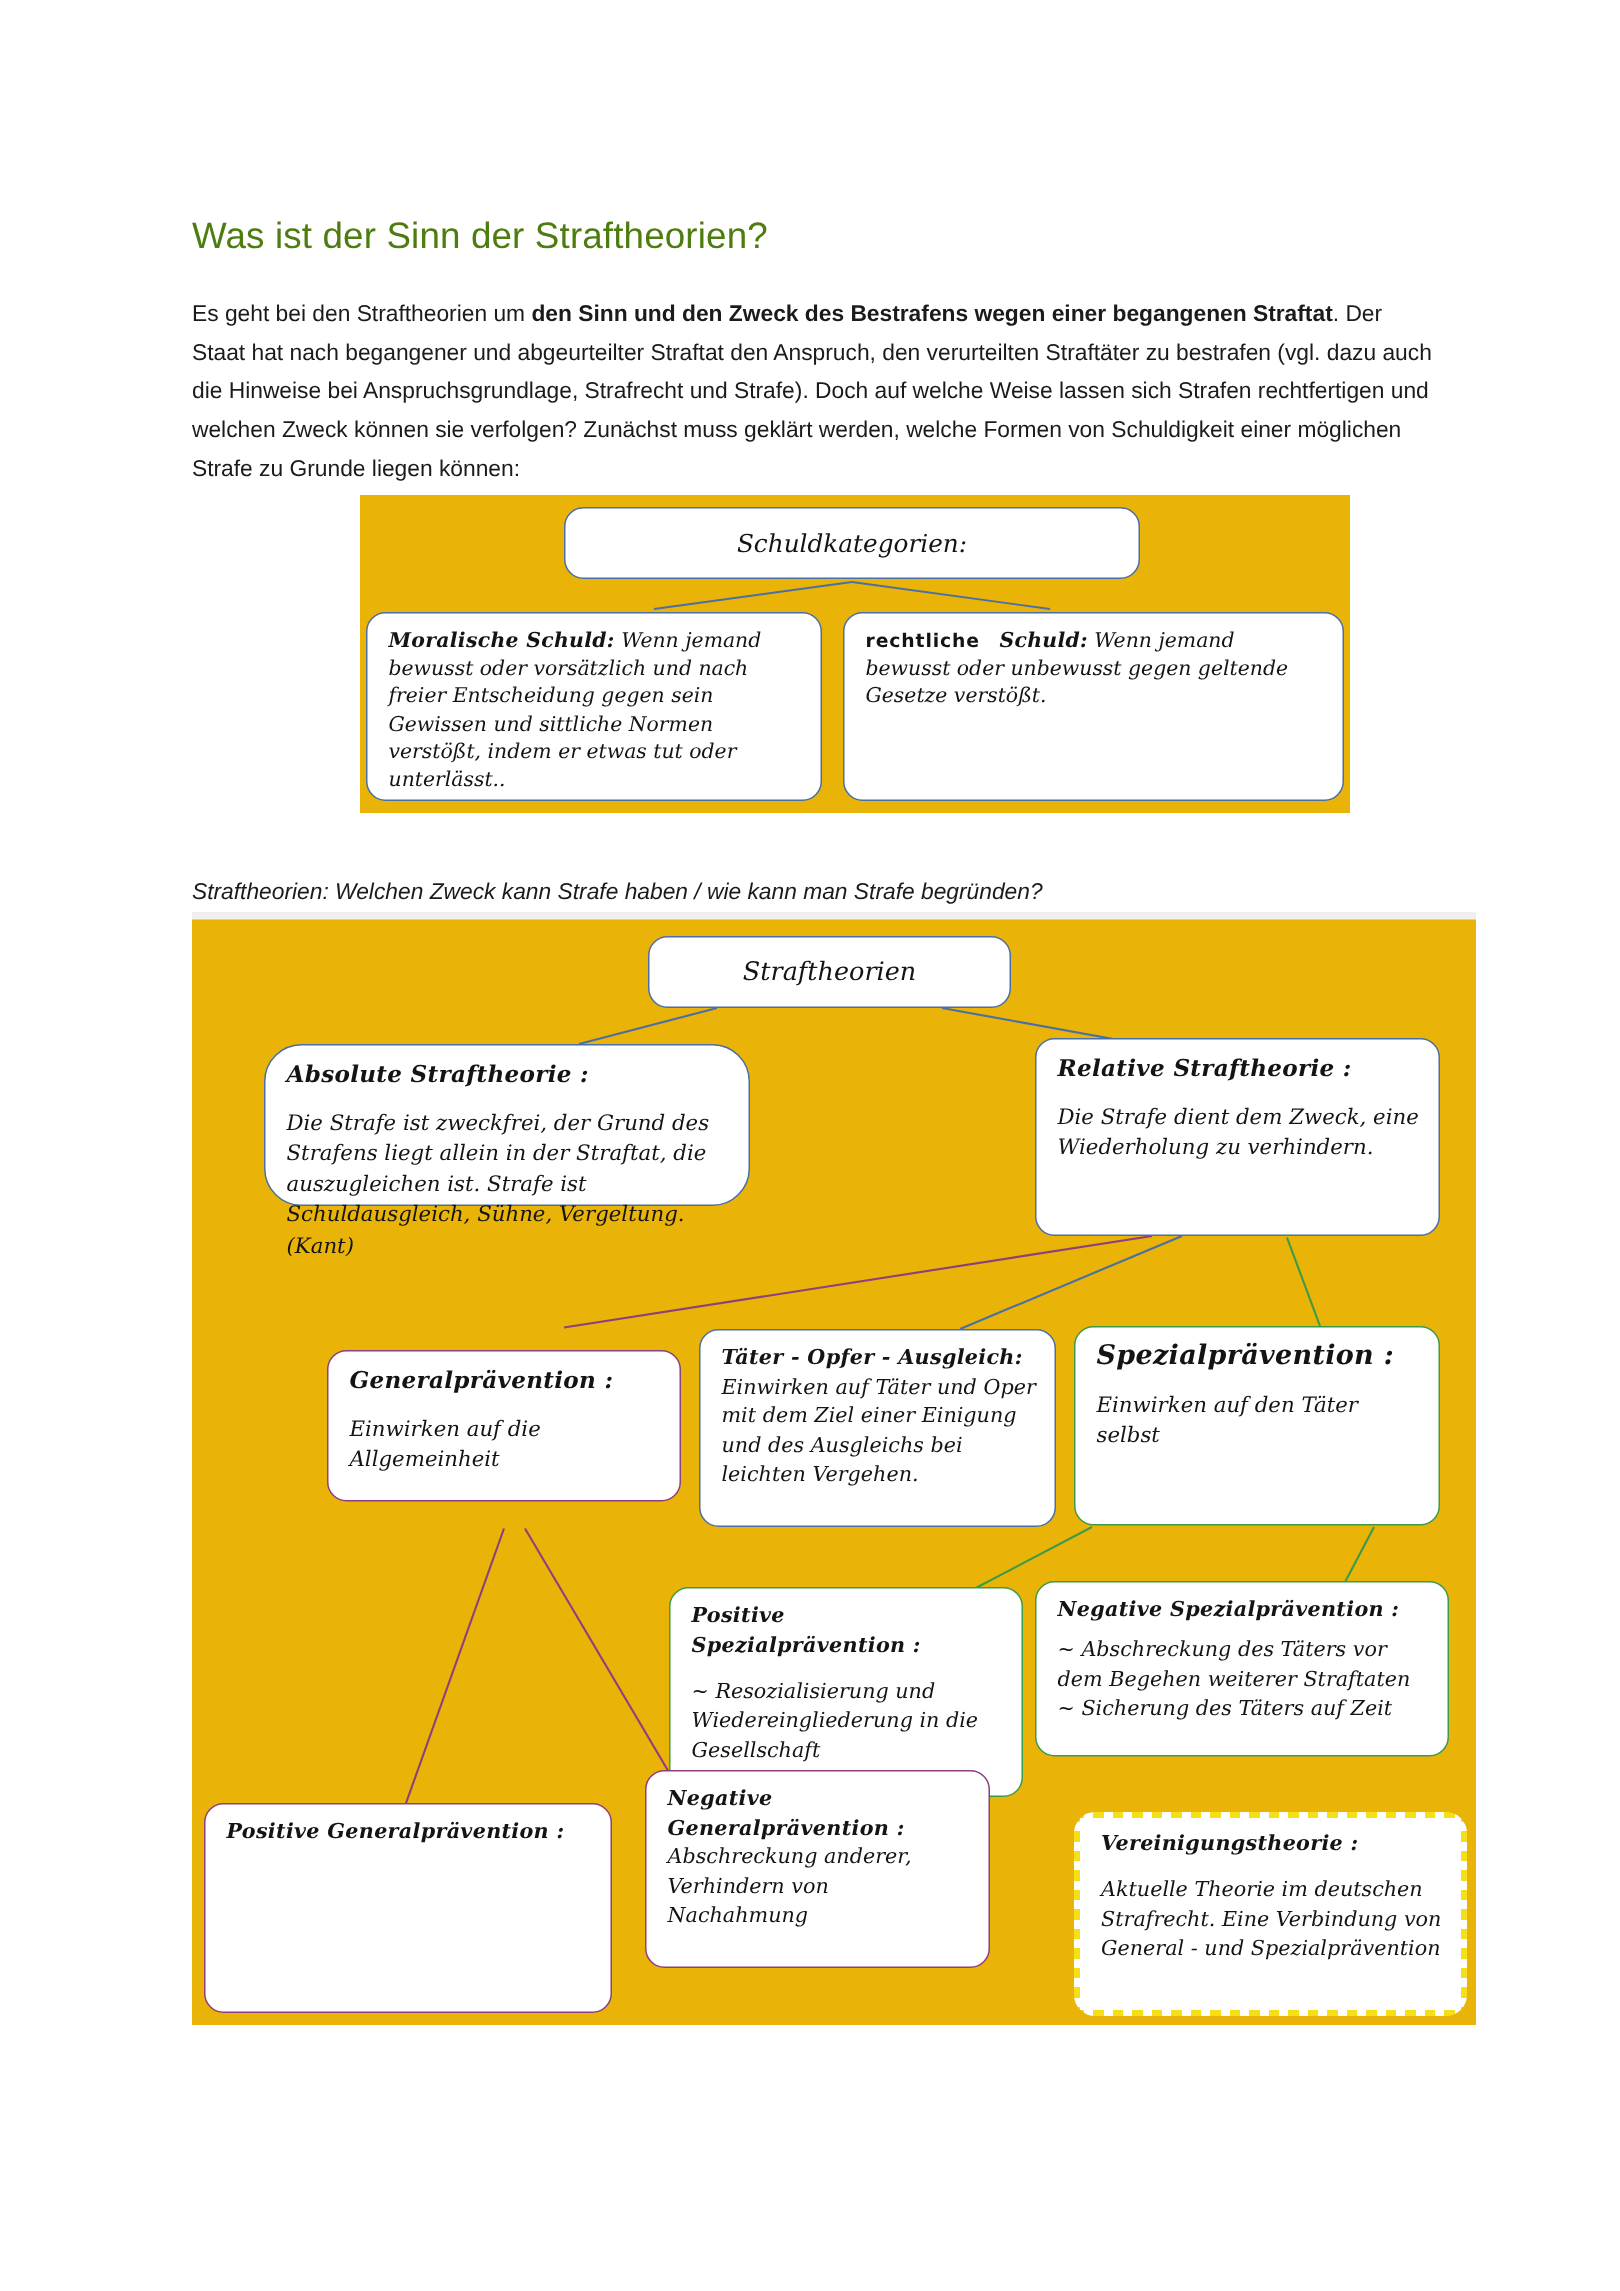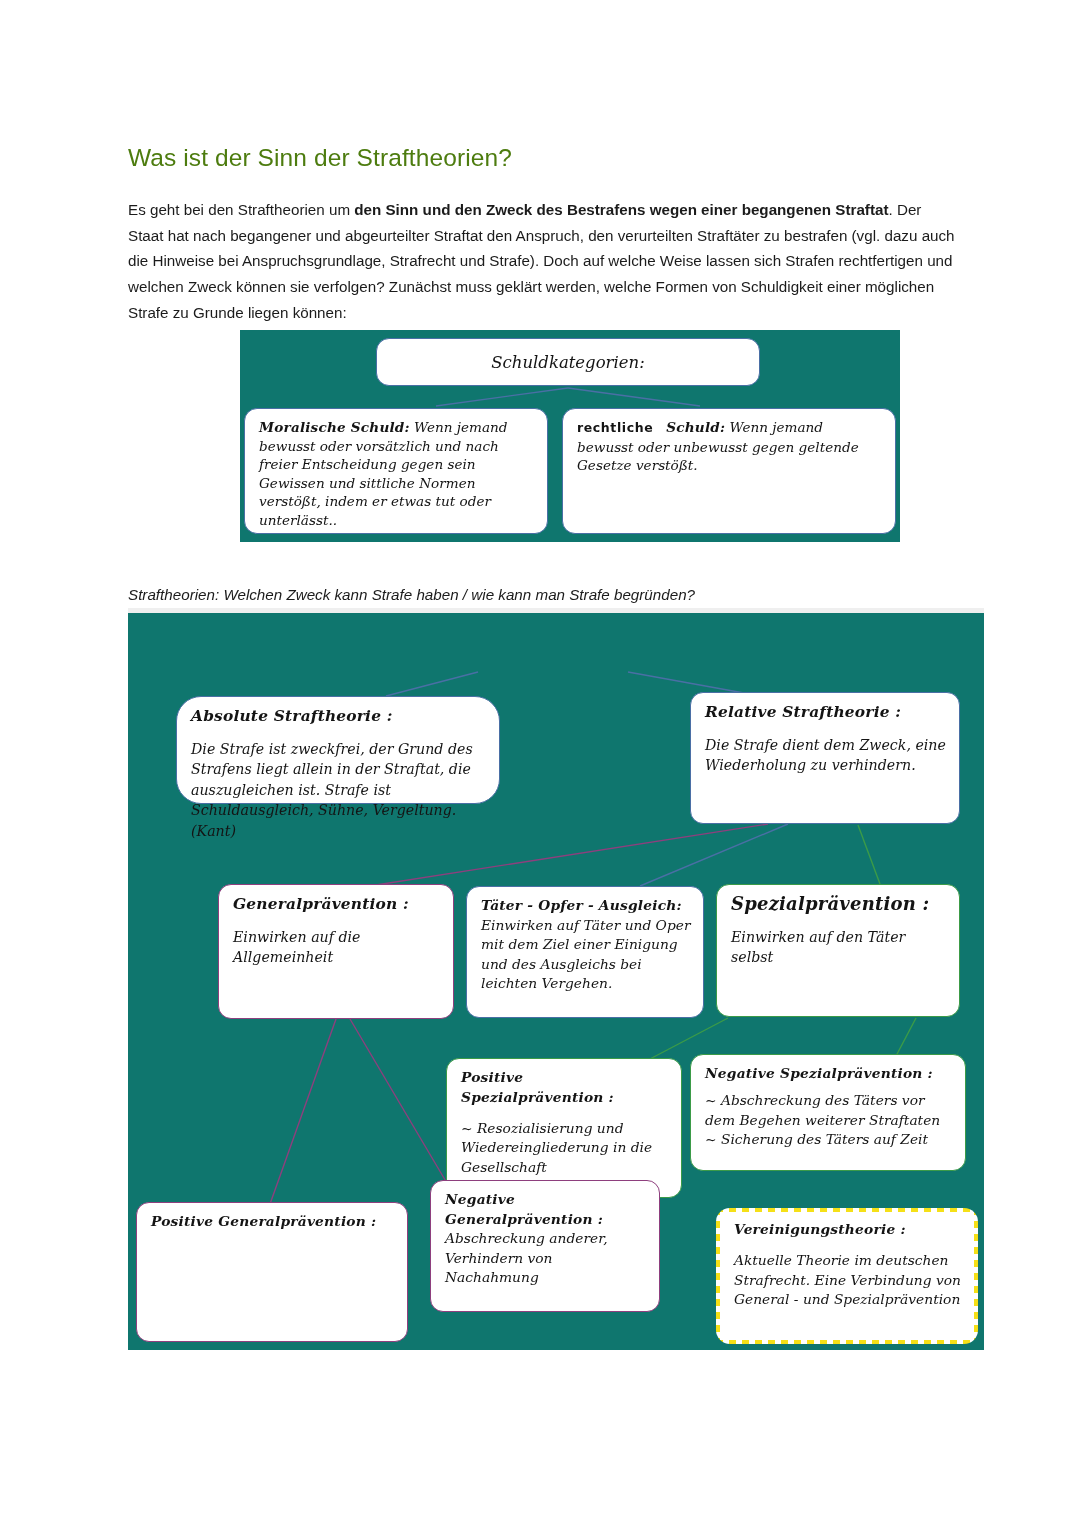--- a/index.html
+++ b/index.html
@@ -54,21 +54,21 @@
     width: 840px;
     font-size: 15.2px;
     line-height: 24px;
     color: #1b1b1b;
     font-style: italic;
   }
 
   
   .diagram {
     position: absolute;
-    background: #0f766e;
+    background: #eab308;
   }
   #diagram-schuld {
     left: 240px;
     top: 330px;
     width: 660px;
     height: 212px;
   }
   #diagram-straftheorien {
     left: 128px;
     top: 608px;
@@ -166,21 +166,21 @@
     font-size: 14.2px; line-height: 20.5px; border-radius: 25px;
   }
   #nd-absolut .hd { font-size: 15.4px; }
   #nd-relativ {
     left: 562px; top: 84px; width: 270px; height: 132px;
     font-size: 14.2px; line-height: 20.5px;
   }
   #nd-relativ .hd { font-size: 15.4px; }
 
   #nd-generalpraevention {
-    left: 90px; top: 276px; width: 236px; height: 135px;
+    left: 90px; top: 292px; width: 236px; height: 101px;
     font-size: 14.2px; line-height: 20.5px;
   }
   #nd-generalpraevention .hd { font-size: 15.4px; }
   #nd-taeter-opfer {
     left: 338px; top: 278px; width: 238px; height: 132px;
     font-size: 13.8px; line-height: 19.5px;
   }
   #nd-spezialpraevention {
     left: 588px; top: 276px; width: 244px; height: 133px;
     font-size: 14.2px; line-height: 20.5px;
@@ -263,20 +263,23 @@
         <line x1="730" y1="217" x2="752" y2="276" stroke="#3b9b48"></line>
 
         <line x1="600" y1="410" x2="520" y2="452" stroke="#3b9b48"></line>
         <line x1="788" y1="410" x2="768" y2="448" stroke="#3b9b48"></line>
 
         <line x1="208" y1="411" x2="142" y2="596" stroke="#8e3f7e"></line>
         <line x1="222" y1="411" x2="336" y2="604" stroke="#8e3f7e"></line>
       </g>
     </svg>
 
+    <div class="node blue" id="nd-straftheorien">
+      <span class="bd">Straftheorien</span>
+    </div>
 
     <div class="node blue" id="nd-absolut">
       <span class="hd">Absolute Straftheorie :</span>
       <span class="bd">Die Strafe ist zweckfrei, der Grund des Strafens liegt allein in der Straftat, die auszugleichen ist. Strafe ist Schuldausgleich, Sühne, Vergeltung. (Kant)</span>
     </div>
 
     <div class="node blue" id="nd-relativ">
       <span class="hd">Relative Straftheorie :</span>
       <span class="bd">Die Strafe dient dem Zweck, eine Wiederholung zu verhindern.</span>
     </div>

